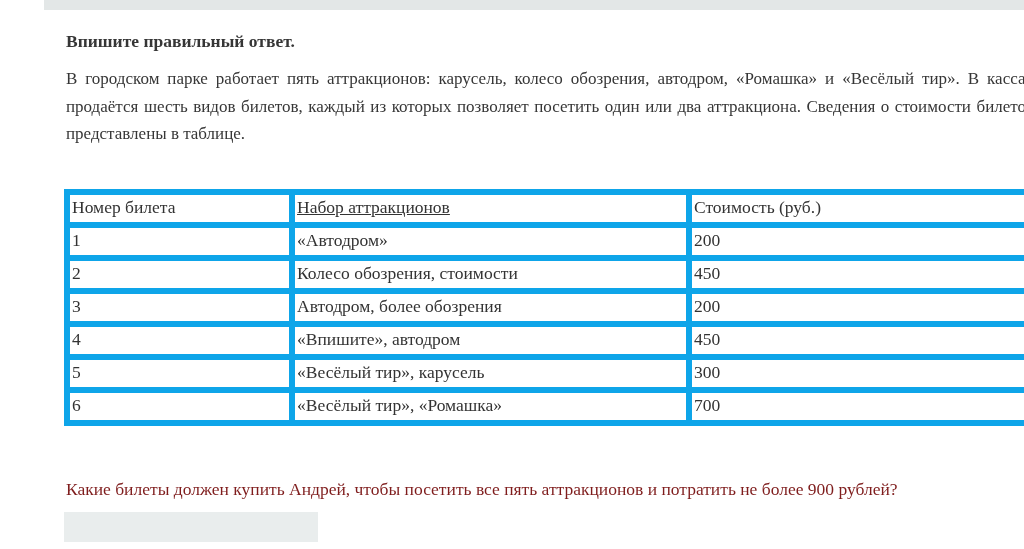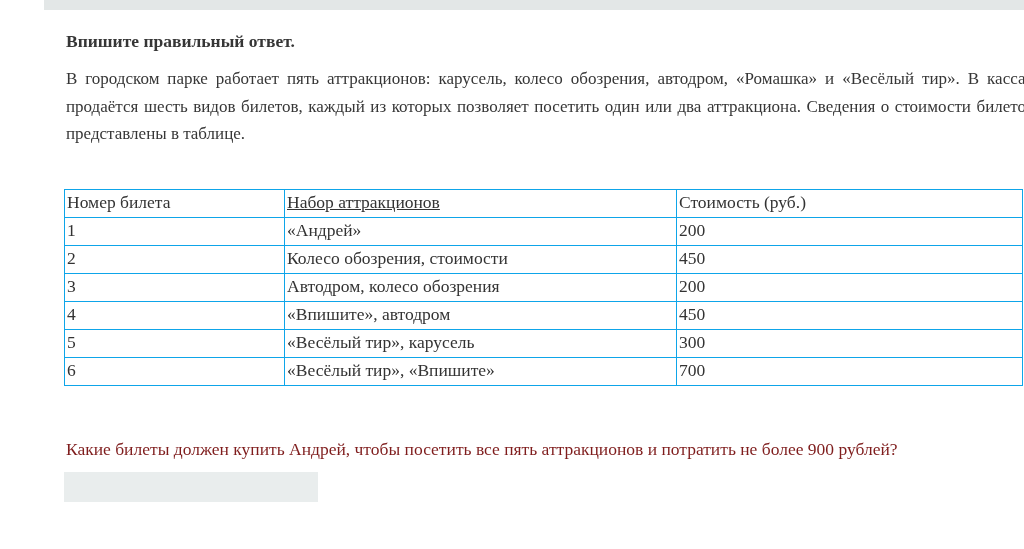--- a/index.html
+++ b/index.html
@@ -24,21 +24,21 @@
     text-align: justify;
     color: #363636;
   }
   table.tickets {
     border-collapse: collapse;
     margin: 41px 0 0 -2px;
     width: 953px;
     table-layout: fixed;
   }
   table.tickets th, table.tickets td {
-    border: 1px solid #0ea5e9;
+    border: 6px solid #0ea5e9;
     font-size: 17.5px;
     font-weight: normal;
     text-align: left;
     vertical-align: middle;
     height: 25px;
     padding: 0 2px 2px 2px;
     overflow: hidden; white-space: nowrap;
   }
   .col-num  { width: 215px; }
   .col-set  { width: 387px; text-decoration: underline; }
@@ -71,46 +71,46 @@
       <thead>
         <tr>
           <th class="col-num">Номер билета</th>
           <th class="col-set">Набор аттракционов</th>
           <th class="col-cost">Стоимость (руб.)</th>
         </tr>
       </thead>
       <tbody>
         <tr>
           <td>1</td>
-          <td>«Андрей»</td>
+          <td>«Автодром»</td>
           <td>200</td>
         </tr>
         <tr>
           <td>2</td>
           <td>Колесо обозрения, стоимости</td>
           <td>450</td>
         </tr>
         <tr>
           <td>3</td>
-          <td>Автодром, колесо обозрения</td>
+          <td>Автодром, более обозрения</td>
           <td>200</td>
         </tr>
         <tr>
           <td>4</td>
           <td>«Впишите», автодром</td>
           <td>450</td>
         </tr>
         <tr>
           <td>5</td>
           <td>«Весёлый тир», карусель</td>
           <td>300</td>
         </tr>
         <tr>
           <td>6</td>
-          <td>«Весёлый тир», «Впишите»</td>
+          <td>«Весёлый тир», «Ромашка»</td>
           <td>700</td>
         </tr>
       </tbody>
     </table>
 
     <div class="question-block">
       <div>Какие билеты должен купить Андрей, чтобы посетить все пять аттракционов и потратить не более 900 рублей?</div>
     </div>
 
     <input type="text" class="answer-input" value="" placeholder="" style="">

